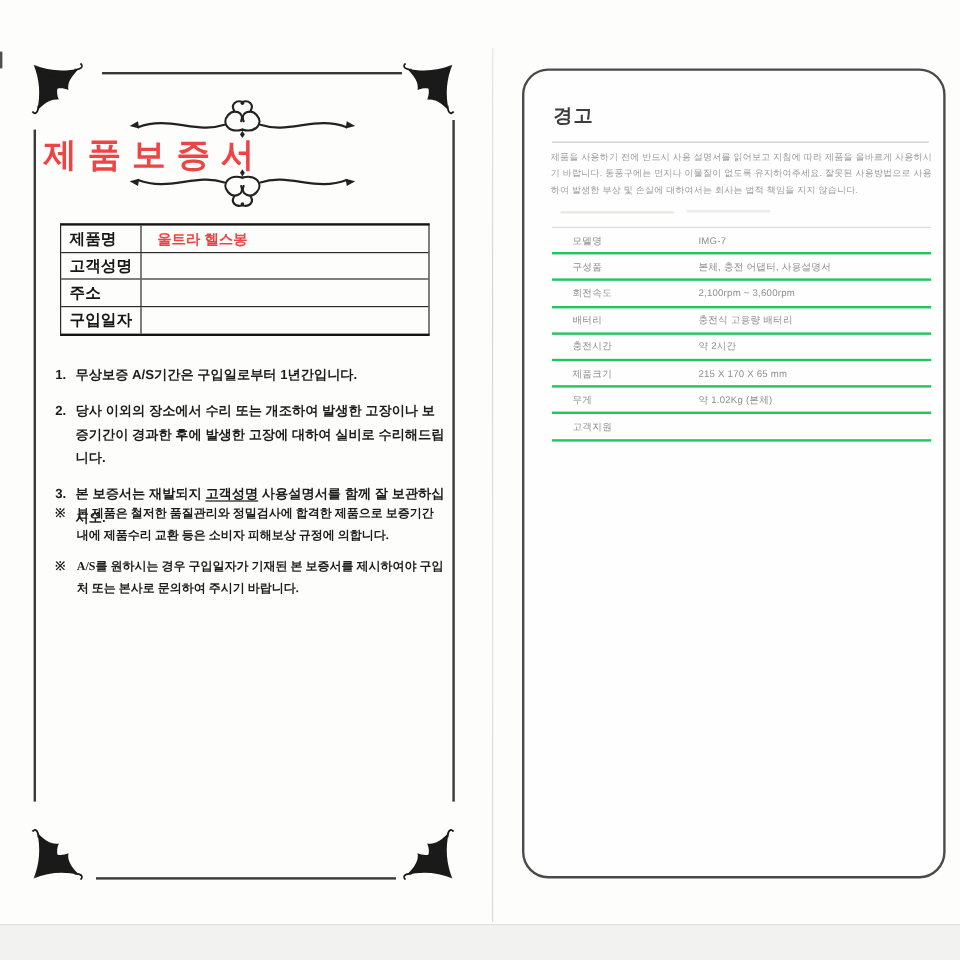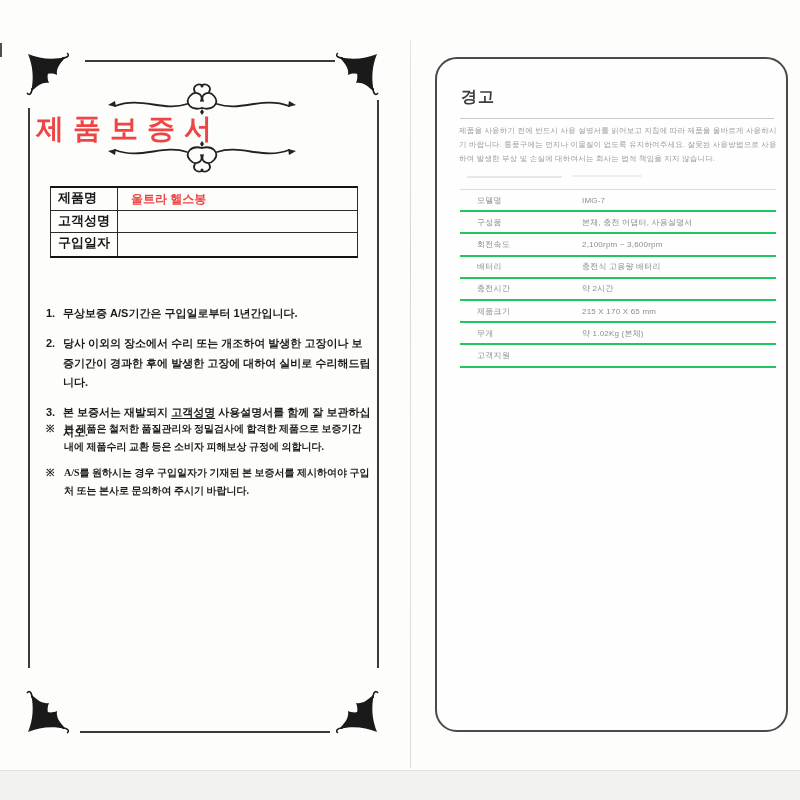--- a/index.html
+++ b/index.html
@@ -28,21 +28,21 @@
     position:absolute; left:50px; top:186px; width:308px;
     border-top:2px solid #141414; border-bottom:2px solid #141414;
     border-left:1px solid #2b2b2b; border-right:1px solid #2b2b2b;
     background:transparent;
   }
   .info-row { display:flex; height:22.5px; border-bottom:1px solid #2b2b2b; }
   .info-row:last-child { border-bottom:none; }
   .info-label {
     width:67px; flex:none; border-right:1px solid #2b2b2b;
     font-size:13px; font-weight:700; line-height:22.5px; color:#161616;
-    padding:0 7px; text-align:justify; text-align-last:justify; overflow:hidden;font-family:Liberation Mono, monospace;
+    padding:0 7px; text-align:justify; text-align-last:justify; overflow:hidden;
   }
   .info-value { flex:1; padding-left:13px; font-size:12px; font-weight:700; line-height:22.5px; color:#ef4444; }
 
   .terms { position:absolute; left:46px; top:304px; width:327px; }
   .term { display:flex; margin-bottom:10px; font-size:11px; font-weight:700; line-height:1.8; color:#1c1c1c; }
   .term-no { width:17px; flex:none; }
   .term-text { flex:1; }
   .term-text u { text-underline-offset:2px; }
 
   .notes { position:absolute; left:46px; top:420px; width:327px; }
@@ -163,20 +163,24 @@
         <div class="info-row">
           <div class="info-label">제품명</div>
           <div class="info-value">울트라 헬스봉</div>
         </div>
 
         <div class="info-row">
           <div class="info-label">고객성명</div>
           <div class="info-value"></div>
         </div>
 
+        <div class="info-row">
+          <div class="info-label">주소</div>
+          <div class="info-value"></div>
+        </div>
 
         <div class="info-row">
           <div class="info-label">구입일자</div>
           <div class="info-value"></div>
         </div>
       </div>
 
     <div class="terms">
 
         <div class="term">

